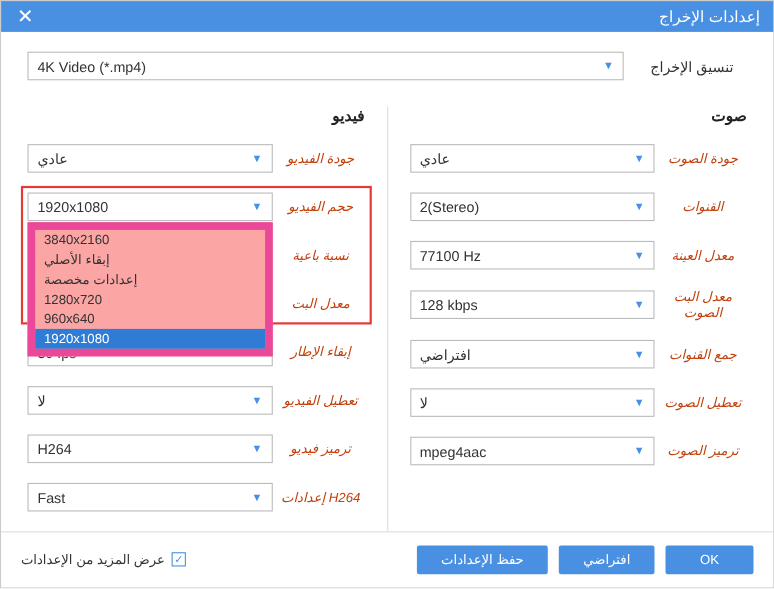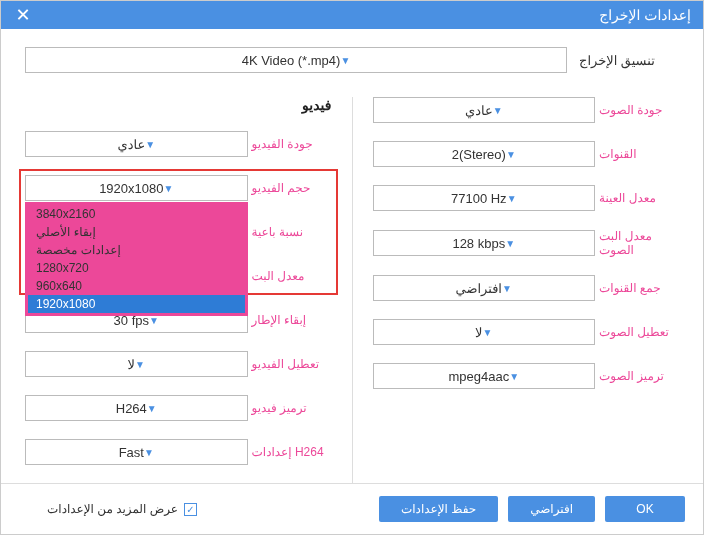--- a/index.html
+++ b/index.html
@@ -3,38 +3,38 @@
 <meta charset="utf-8">
 <style>
 * { box-sizing: border-box; margin: 0; padding: 0; }
 body { font-family: Arial, sans-serif; font-size: 12px; background: #fff; color: #333; }
 .dialog { width: 704px; height: 535px; border: 1px solid #ccc; background: #fff; display: flex; flex-direction: column; }
 .titlebar { background: #4a90e2; color: #fff; height: 32px; display: flex; align-items: center; justify-content: space-between; padding: 0 12px; }
 .titlebar .title { font-size: 14px; }
 .close-btn { color: #fff; font-size: 18px; cursor: pointer; width: 20px; text-align: center; }
 .content { flex: 1; padding: 18px 24px 0 24px; position: relative; }
 .format-row { display: flex; align-items: center; gap: 12px; margin-bottom: 24px; }
-.format-row .label { width: 100px; text-align: left; color: #333; font-size: 13px; }
-.select { border: 1px solid #bbb; background: #fff; height: 26px; display: flex; align-items: center; justify-content: center; padding: 0 8px; cursor: pointer; font-size: 13px; color: #333; position: relative; }
+.format-row .label { width: 100px; text-align: center; color: #333; font-size: 13px; }
+.select { border: 1px solid #bbb; background: #fff; height: 26px; display: flex; align-items: center; justify-content: space-between; padding: 0 8px; cursor: pointer; font-size: 13px; color: #333; position: relative; }
 .select .arrow { color: #4a90e2; font-size: 10px; }
 .format-select { flex: 1; }
 .columns { display: flex; gap: 0; }
 .col { flex: 1; }
 .col.left { border-right: 1px solid #ddd; padding-right: 20px; }
 .col.right { padding-left: 20px; }
 .section-title { font-size: 14px; font-weight: bold; color: #222; text-align: right; margin-bottom: 18px; }
 .field-row { display: flex; align-items: center; gap: 4px; margin-bottom: 18px; }
-.field-row .flabel { width: 80px; text-align: left; color: #ec4899; font-size: 12px; flex-shrink: 0; }
+.field-row .flabel { width: 80px; text-align: center; color: #c2410c; font-size: 12px; flex-shrink: 0; font-style: italic; }
 .field-row .select { flex: 1; }
 .highlighted-area { border: 2px solid #e53935; padding: 4px; margin: -6px -6px 12px -6px; position: relative; }
-.dropdown-list { position: absolute; top: 26px; left: -1px; right: -1px; background: #ec4899; border: 3px solid #ec4899; z-index: 10; }
+.dropdown-list { position: absolute; top: 26px; left: -1px; right: -1px; background: #fca5a5; border: 7px solid #ec4899; z-index: 10; }
 .dropdown-list .opt { padding: 2px 8px; font-size: 12px; color: #333; cursor: pointer; text-align: left; }
 .dropdown-list .opt.selected { background: #2e7cd6; color: #fff; }
 .footer { border-top: 1px solid #ddd; padding: 12px 18px; display: flex; align-items: center; justify-content: space-between; }
-.footer-left { display: flex; align-items: center; gap: 6px; cursor: pointer; color: #333; font-size: 12px; margin-left: 28px; }
+.footer-left { display: flex; align-items: flex-start; gap: 6px; cursor: pointer; color: #333; font-size: 12px; }
 .checkbox { width: 13px; height: 13px; border: 1px solid #4a90e2; display: inline-flex; align-items: center; justify-content: center; color: #4a90e2; font-size: 10px; }
 .footer-right { display: flex; gap: 10px; }
 .btn { background: #4a90e2; color: #fff; border: none; height: 26px; padding: 0 22px; font-size: 12px; cursor: pointer; border-radius: 2px; min-width: 80px; }
 </style>
 </head>
 <body>
 
 <div class="dialog">
 
   <div class="titlebar">
@@ -124,20 +124,21 @@
         <div class="field-row">
           <div class="select">
             <span>Fast</span>
             <span class="arrow">▼</span>
           </div>
           <div class="flabel">إعدادات H264</div>
         </div>
       </div>
 
       <div class="col right">
+        <div class="section-title">صوت</div>
 
         <div class="field-row">
           <div class="select">
             <span>عادي</span>
             <span class="arrow">▼</span>
           </div>
           <div class="flabel">جودة الصوت</div>
         </div>
 
         <div class="field-row">

